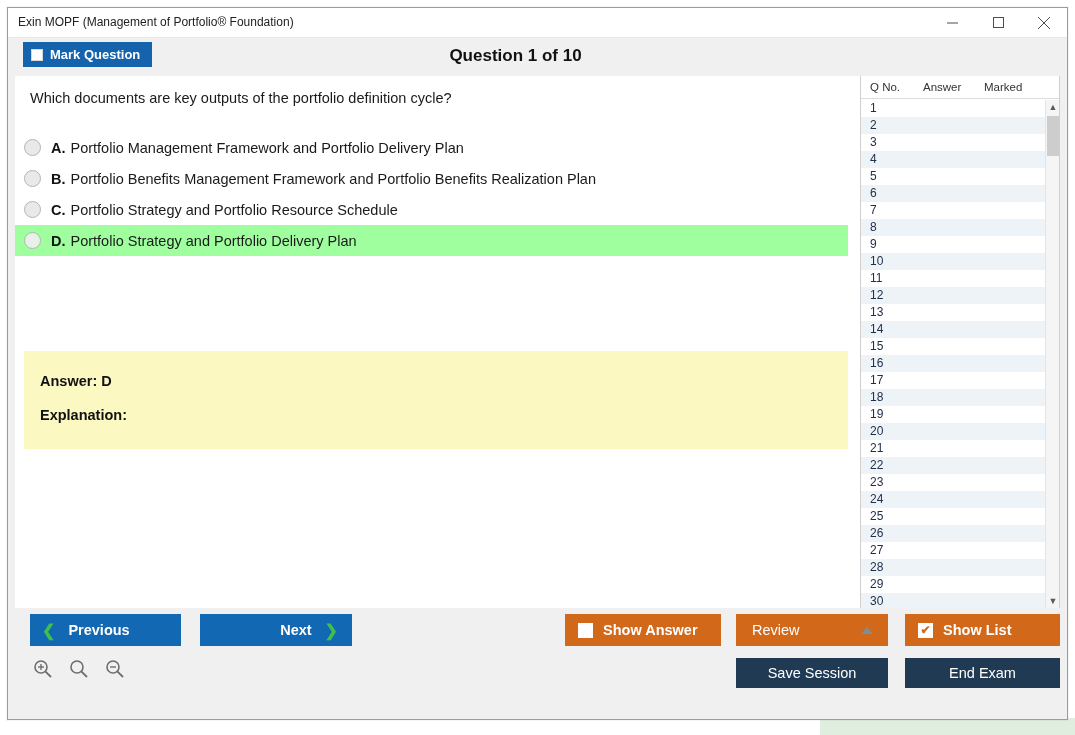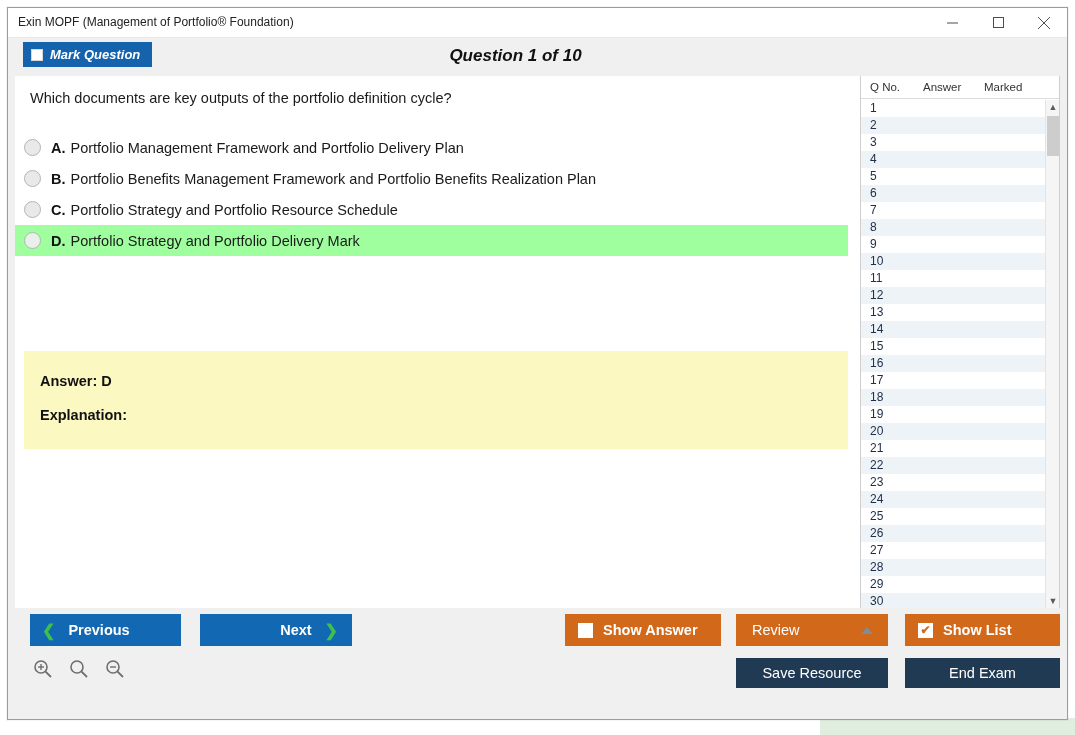--- a/index.html
+++ b/index.html
@@ -56,21 +56,20 @@
     display: flex; align-items: center; justify-content: center;
     color: #4d4d4d;
   }
   .win-btn svg { display: block; }
 
   
   .header {
     position: relative;
     height: 37px;
     background: #f0f0f0;
-    font-style: italic;
   }
   .mark-btn {
     position: absolute;
     left: 15px; top: 4px;
     height: 25px;
     background: #1562ad;
     color: #ffffff;
     font-size: 13px;
     font-weight: bold;
     display: flex; align-items: center;
@@ -342,21 +341,21 @@
             <span class="opt-text">Portfolio Benefits Management Framework and Portfolio Benefits Realization Plan</span>
           </div>
           <div class="option">
             <span class="radio"></span>
             <span class="opt-letter">C.</span>
             <span class="opt-text">Portfolio Strategy and Portfolio Resource Schedule</span>
           </div>
           <div class="option correct">
             <span class="radio"></span>
             <span class="opt-letter">D.</span>
-            <span class="opt-text">Portfolio Strategy and Portfolio Delivery Mark</span>
+            <span class="opt-text">Portfolio Strategy and Portfolio Delivery Plan</span>
           </div>
         </div>
 
         <div class="answer-panel">
           <div class="answer-line">Answer: D</div>
           <div class="answer-line">Explanation:</div>
         </div>
       </div>
 
       <div class="qlist">
@@ -427,21 +426,21 @@
         <span>Review</span>
         <span class="caret-up"></span>
       </div>
 
       <div class="btn btn-orange btn-show-list">
         <span class="cb">✔</span>
         <span>Show List</span>
       </div>
 
       <div class="btn btn-navy btn-save">
-        <span>Save Resource</span>
+        <span>Save Session</span>
       </div>
 
       <div class="btn btn-navy btn-end">
         <span>End Exam</span>
       </div>
 
       <div class="zoom-tools">
         <div class="zoom-ico">
           <svg width="20" height="20" viewBox="0 0 20 20">
             <circle cx="8" cy="8" r="6" fill="none" stroke="#6e6e6e" stroke-width="1.6"></circle>

